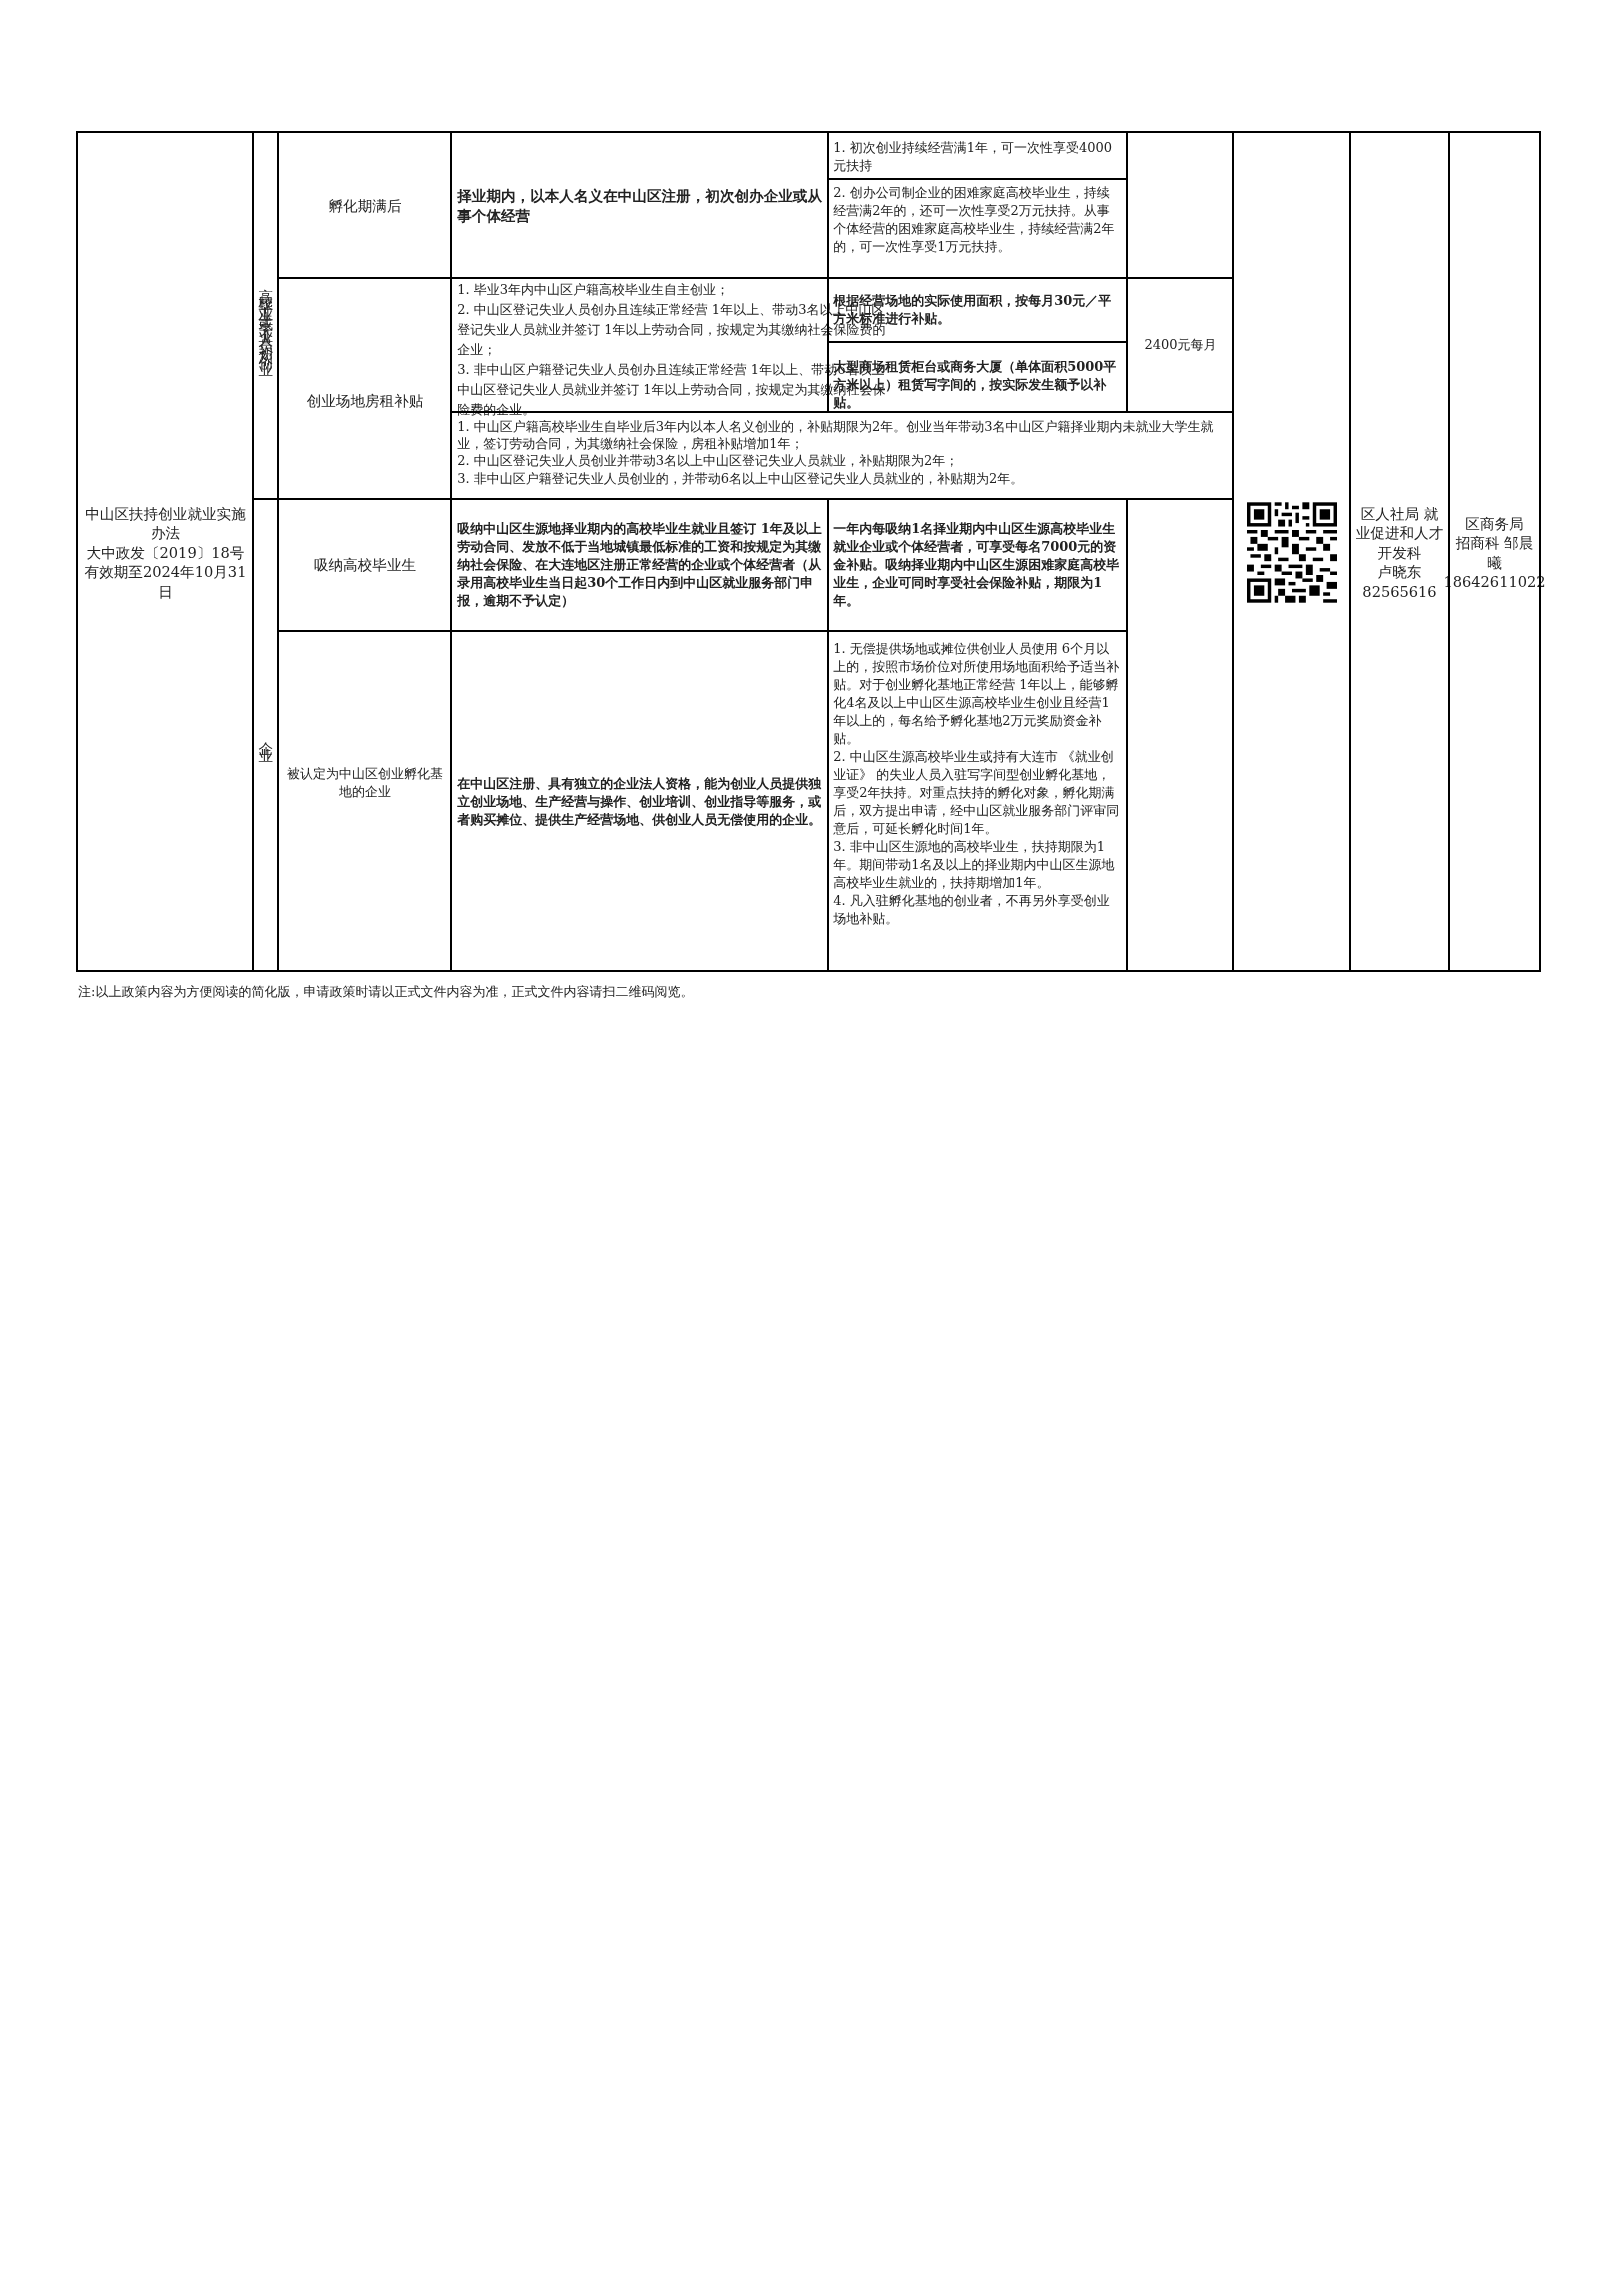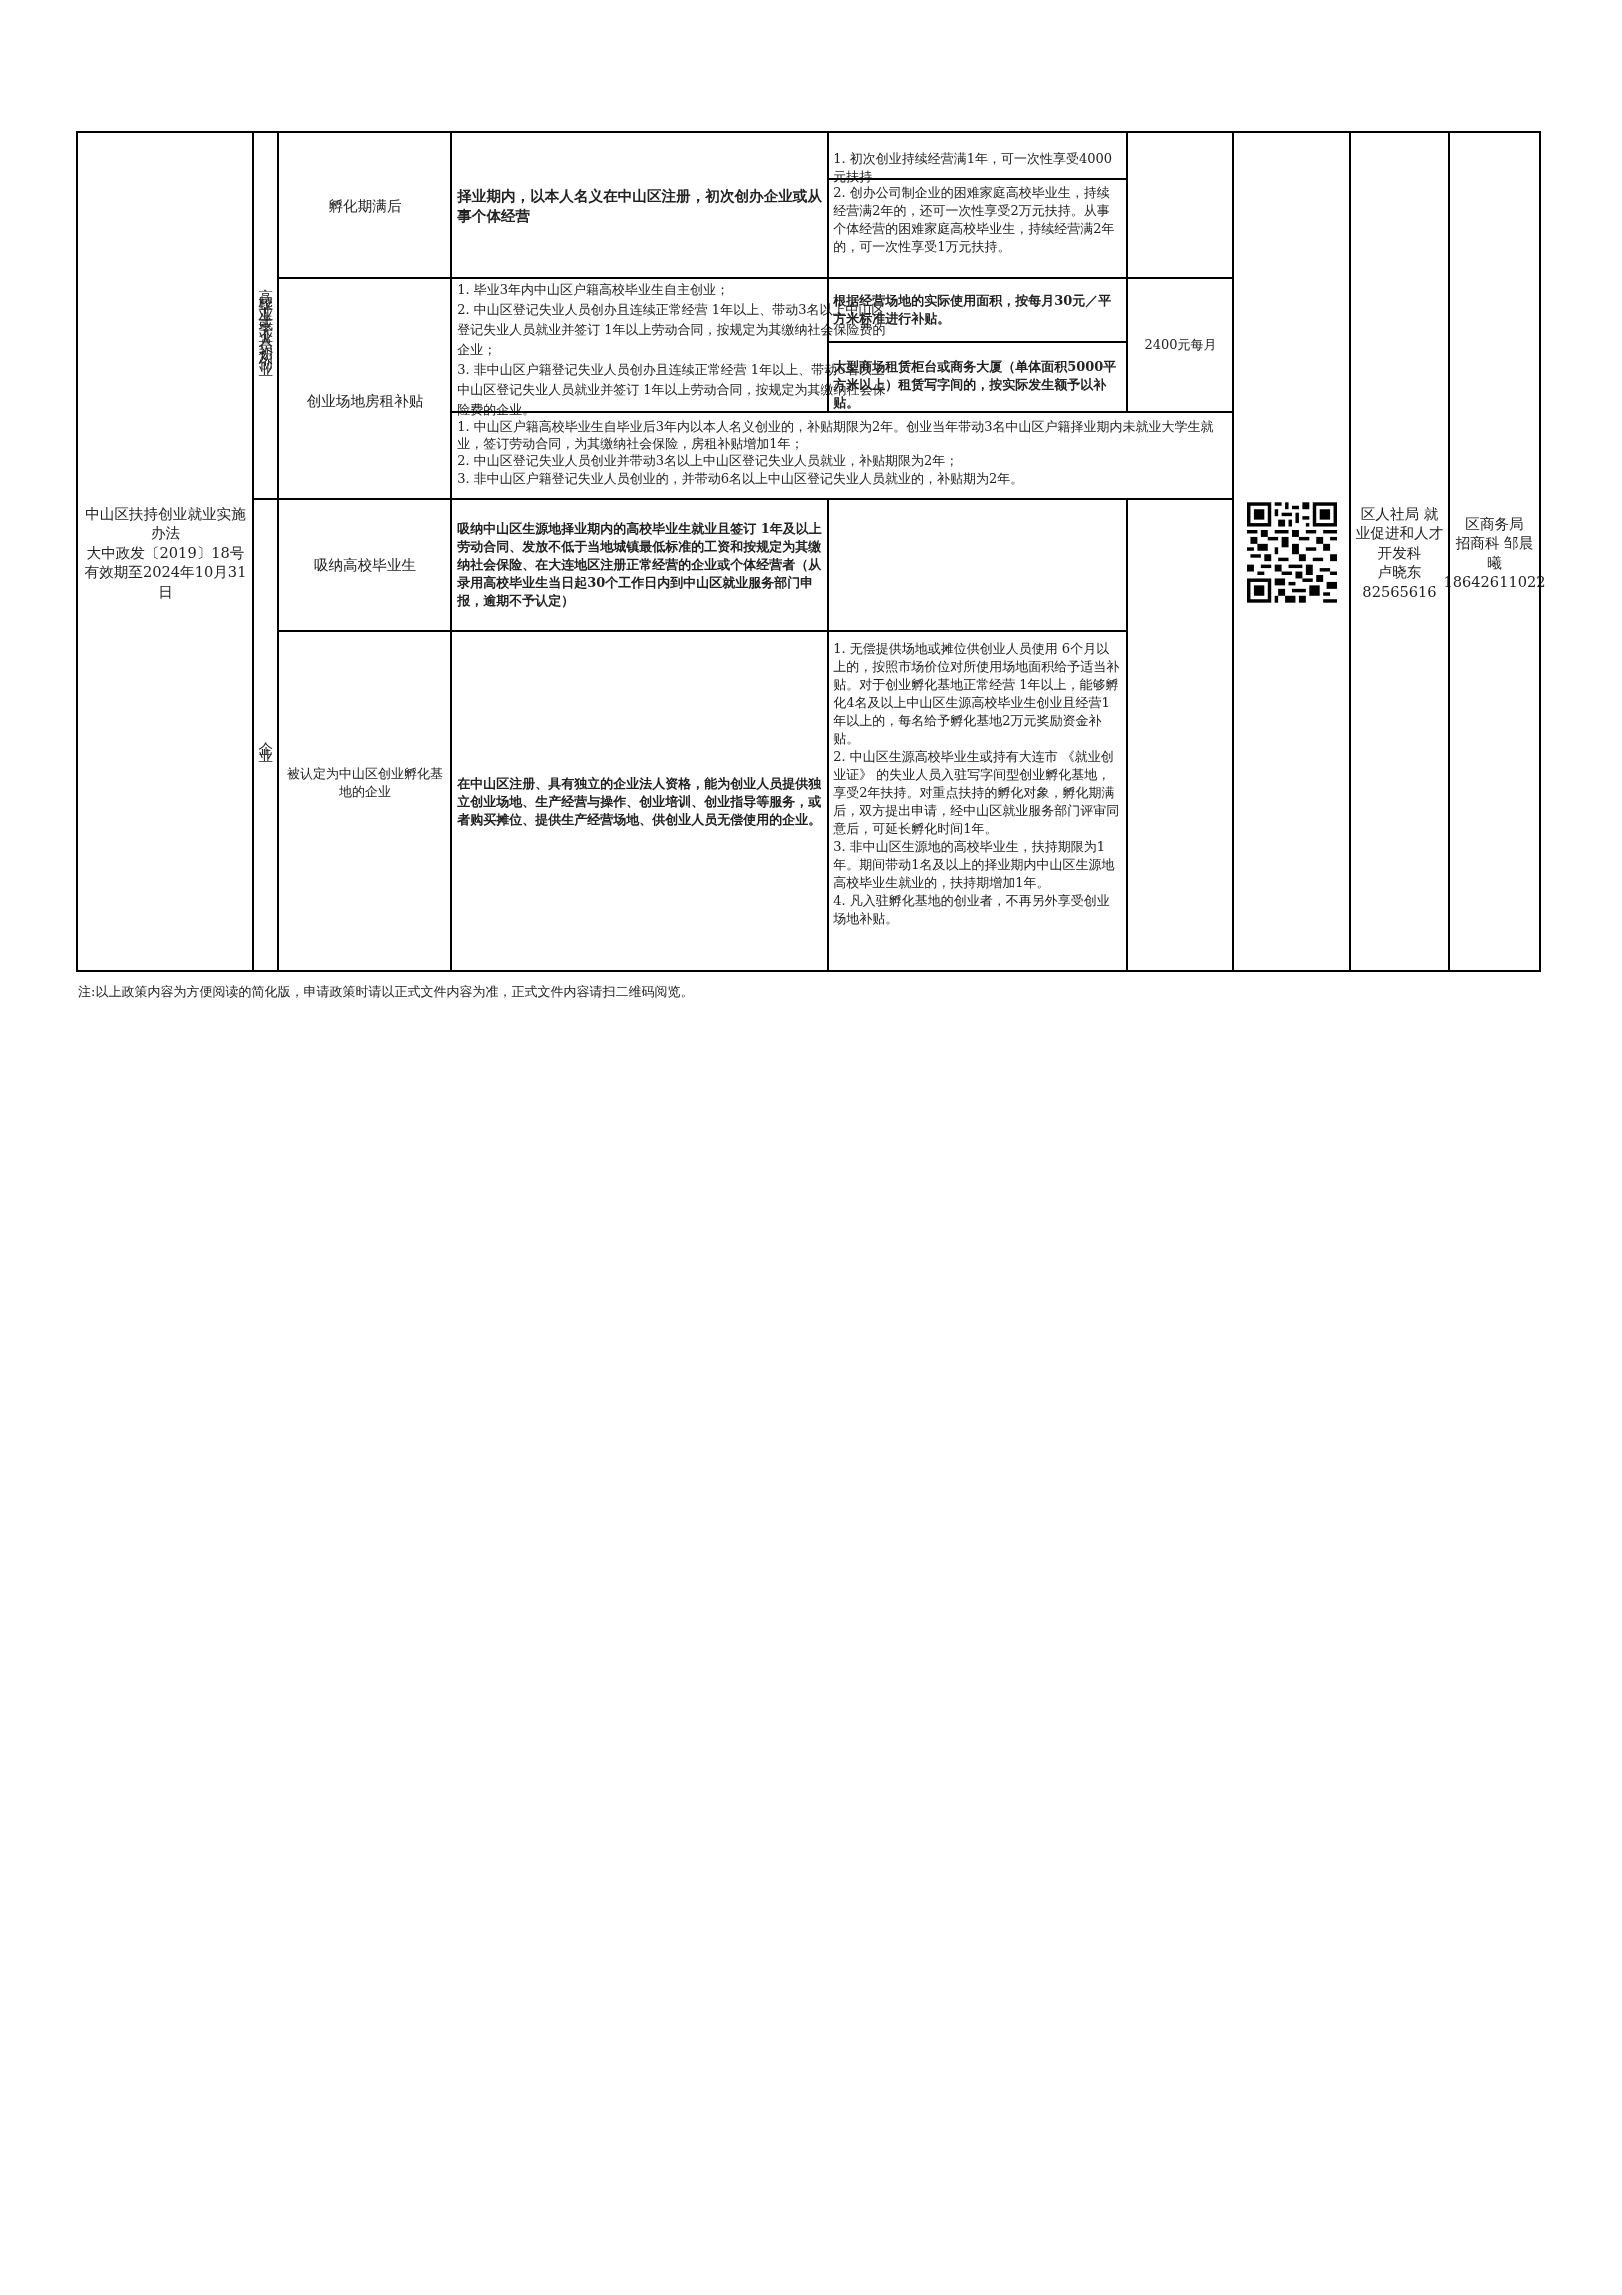--- a/index.html
+++ b/index.html
@@ -29,38 +29,39 @@
   <div class="cell center" style="left:254px; top:133px; width:23.6px; height:366px;">
     <span class="vert">高校毕业生或失业人员初次创业</span>
   </div>
 
   <div class="cell center" style="left:254px; top:500px; width:23.6px; height:471px;">
     <span class="vert">企业</span>
   </div>
 
   <div class="cell center big" style="left:279px; top:133px; width:172px; height:145px;">孵化期满后</div>
   <div class="cell vcenter-left big" style="left:453px; top:133px; width:376px; height:145px;">择业期内，以本人名义在中山区注册，初次创办企业或从事个体经营</div>
-  <div class="cell topleft" style="left:829px; top:134px; width:297px; height:29px; padding-top:16px;border-radius:19px;">1. 初次创业持续经营满1年，可一次性享受4000元扶持</div>
+  <div class="cell topleft" style="left:829px; top:134px; width:297px; height:29px; padding-top:5px;border-radius:19px;">1. 初次创业持续经营满1年，可一次性享受4000元扶持</div>
   <div class="cell topleft" style="left:829px; top:180px; width:297px; height:98px; padding-top:4.2px;">2. 创办公司制企业的困难家庭高校毕业生，持续经营满2年的，还可一次性享受2万元扶持。从事个体经营的困难家庭高校毕业生，持续经营满2年的，可一次性享受1万元扶持。</div>
   <div class="cell center" style="left:1128px; top:133px; width:105px; height:145px;"></div>
 
   <div class="cell center big" style="left:279px; top:279px; width:172px; height:132px; padding-top:111px;">创业场地房租补贴</div>
   <div class="cell topleft pre" style="left:453px; top:279px; width:446px; height:132px; line-height:20px;">1. 毕业3年内中山区户籍高校毕业生自主创业；
 2. 中山区登记失业人员创办且连续正常经营 1年以上、带动3名以上中山区登记失业人员就业并签订 1年以上劳动合同，按规定为其缴纳社会保险费的企业；
 3. 非中山区户籍登记失业人员创办且连续正常经营 1年以上、带动6名以上中山区登记失业人员就业并签订 1年以上劳动合同，按规定为其缴纳社会保险费的企业。</div>
   <div class="cell vcenter-left" style="left:829px; top:279px; width:297px; height:62px;">根据经营场地的实际使用面积，按每月30元／平方米标准进行补贴。</div>
   <div class="cell vcenter-left" style="left:829px; top:343px; width:297px; height:68px;margin-top:8px;">大型商场租赁柜台或商务大厦（单体面积5000平方米以上）租赁写字间的，按实际发生额予以补贴。</div>
   <div class="cell center" style="left:1128px; top:279px; width:105px; height:132px;">2400元每月</div>
 
   <div class="cell topleft pre" style="left:453px; top:412px; width:780px; height:86px; padding-top:5.6px; line-height:17.4px;">1. 中山区户籍高校毕业生自毕业后3年内以本人名义创业的，补贴期限为2年。创业当年带动3名中山区户籍择业期内未就业大学生就业，签订劳动合同，为其缴纳社会保险，房租补贴增加1年；
 2. 中山区登记失业人员创业并带动3名以上中山区登记失业人员就业，补贴期限为2年；
 3. 非中山区户籍登记失业人员创业的，并带动6名以上中山区登记失业人员就业的，补贴期为2年。</div>
 
   <div class="cell center big" style="left:279px; top:500px; width:172px; height:130px;">吸纳高校毕业生</div>
   <div class="cell vcenter-left" style="left:453px; top:500px; width:376px; height:130px;">吸纳中山区生源地择业期内的高校毕业生就业且签订 1年及以上劳动合同、发放不低于当地城镇最低标准的工资和按规定为其缴纳社会保险、在大连地区注册正常经营的企业或个体经营者（从录用高校毕业生当日起30个工作日内到中山区就业服务部门申报，逾期不予认定）</div>
+  <div class="cell vcenter-left" style="left:829px; top:500px; width:297px; height:130px;">一年内每吸纳1名择业期内中山区生源高校毕业生就业企业或个体经营者，可享受每名7000元的资金补贴。吸纳择业期内中山区生源困难家庭高校毕业生，企业可同时享受社会保险补贴，期限为1年。</div>
 
   <div class="cell center" style="left:279px; top:632px; width:172px; height:301px; padding:8px 7px;">被认定为中山区创业孵化基地的企业</div>
   <div class="cell vcenter-left" style="left:453px; top:632px; width:376px; height:339px;">在中山区注册、具有独立的企业法人资格，能为创业人员提供独立创业场地、生产经营与操作、创业培训、创业指导等服务，或者购买摊位、提供生产经营场地、供创业人员无偿使用的企业。</div>
   <div class="cell topleft pre" style="left:829px; top:633px; width:297px; height:338px; padding-top:7px; line-height:18px;">1. 无偿提供场地或摊位供创业人员使用 6个月以上的，按照市场价位对所使用场地面积给予适当补贴。对于创业孵化基地正常经营 1年以上，能够孵化4名及以上中山区生源高校毕业生创业且经营1年以上的，每名给予孵化基地2万元奖励资金补贴。
 2. 中山区生源高校毕业生或持有大连市 《就业创业证》 的失业人员入驻写字间型创业孵化基地，享受2年扶持。对重点扶持的孵化对象，孵化期满后，双方提出申请，经中山区就业服务部门评审同意后，可延长孵化时间1年。
 3. 非中山区生源地的高校毕业生，扶持期限为1年。期间带动1名及以上的择业期内中山区生源地高校毕业生就业的，扶持期增加1年。
 4. 凡入驻孵化基地的创业者，不再另外享受创业场地补贴。</div>
 
   <div class="cell center" style="left:1128px; top:500px; width:105px; height:471px;"></div>
 

